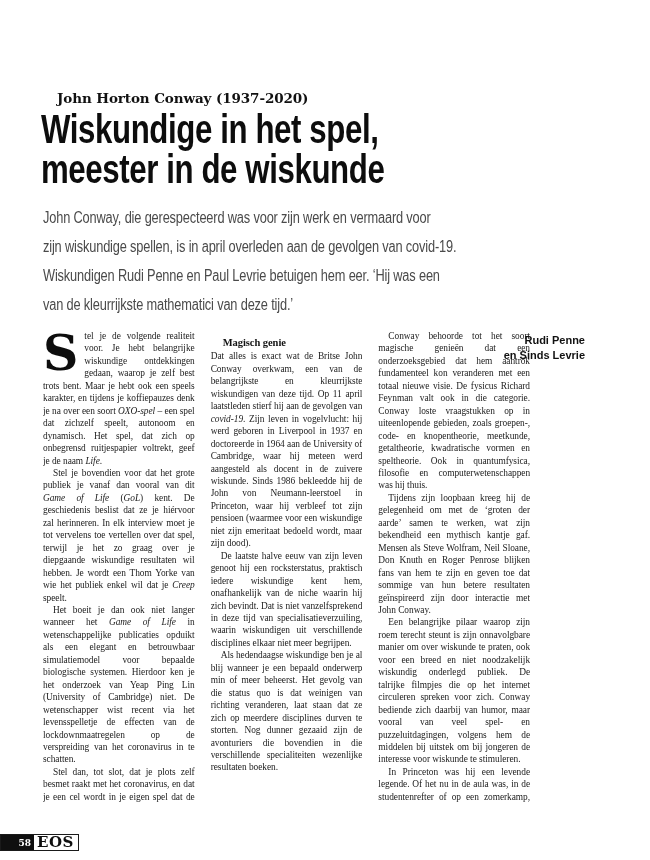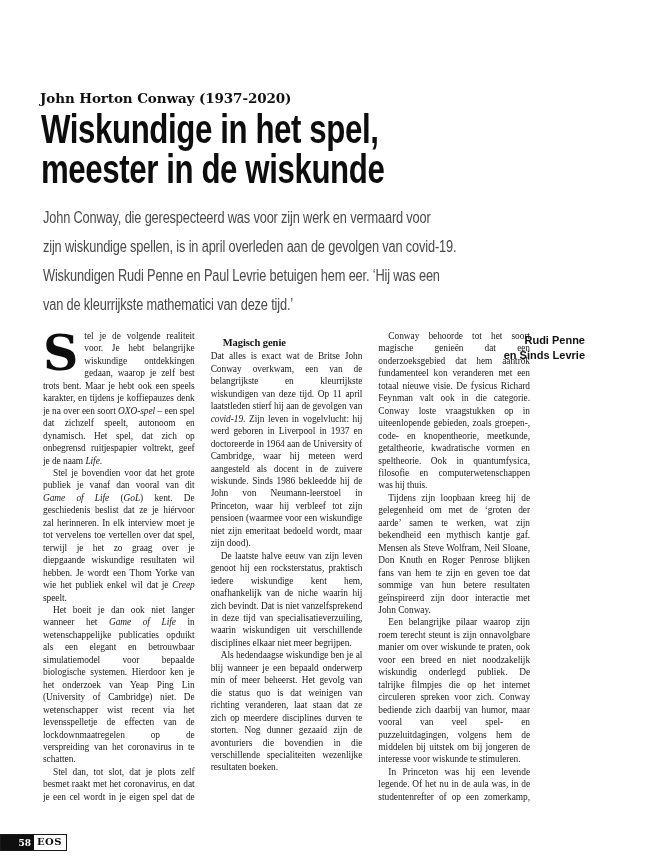--- a/index.html
+++ b/index.html
@@ -6,21 +6,21 @@
   body{
     width:650px;height:860px;
     background:#ffffff;
     position:relative;
     overflow:hidden;
     font-family:"Liberation Serif",serif;
     color:#1b1b1b;
     -webkit-font-smoothing:antialiased;
   }
   .kicker{
-    position:absolute;left:40px;top:90px;
+    position:absolute;left:57px;top:90px;
     font-family:"DejaVu Serif",serif;
     font-weight:bold;font-size:13.5px;letter-spacing:-0.1px;
     color:#111;
   }
   .headline{
     position:absolute;left:41px;top:109px;
     font-family:"Liberation Sans",sans-serif;
     font-weight:bold;font-size:40px;line-height:40px;
     letter-spacing:-0.5px;color:#0d0d0d;
     transform:scaleX(0.78);transform-origin:left top;
@@ -78,21 +78,21 @@
     font-size:9px;line-height:12px;
   }
   .footer-badge .num{
     background:#0f0f0f;color:#fff;
     width:30px;text-align:right;
     padding:1.5px 3px 1.5px 0;
     font-weight:bold;
   }
   .footer-badge .logo{
     background:#fff;color:#0f0f0f;
-    font-weight:bold;font-size:10px;
+    font-weight:bold;font-size:15px;
     letter-spacing:0.5px;
     padding:0.5px 4px 0.5px 3px;
   }
   i{font-style:italic;}
 </style>
 </head>
 <body>
 
 <div class="kicker">John Horton Conway (1937-2020)</div>
 

